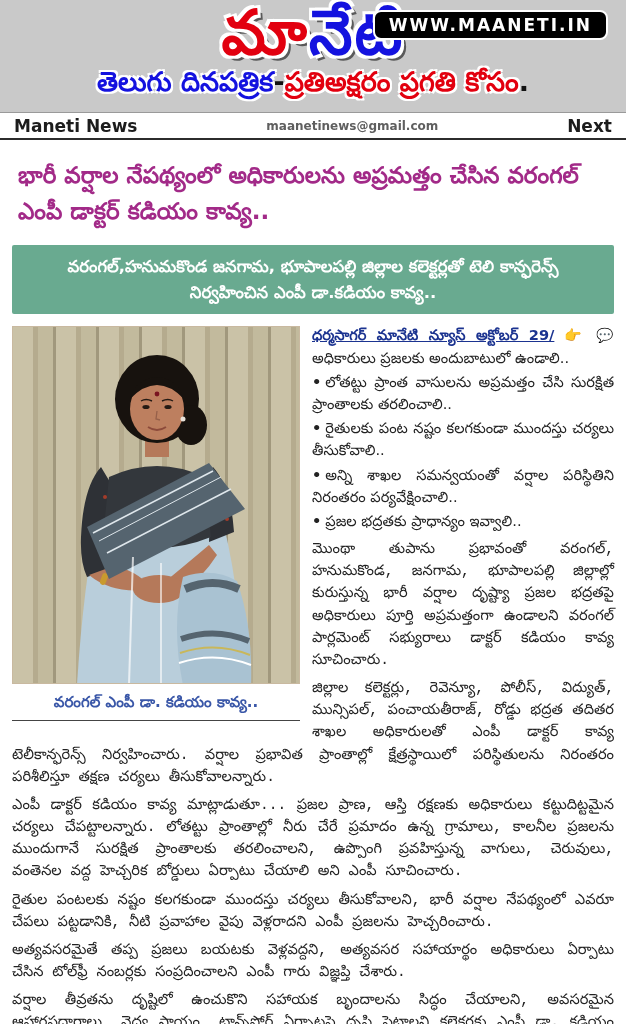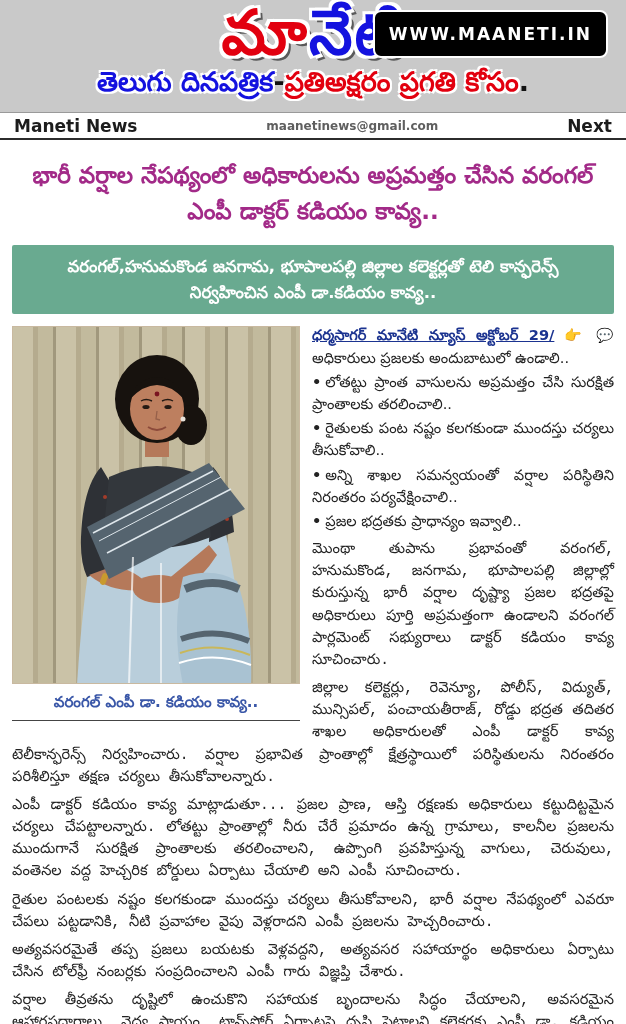--- a/index.html
+++ b/index.html
@@ -37,21 +37,21 @@
   }
   .url-badge {
     position: absolute;
     top: 10px;
     right: 18px;
     background: #000;
     color: #fff;
     font-weight: bold;
     font-size: 17px;
     letter-spacing: 2px;
-    padding: 12px 14px;
+    padding: 3px 14px;
     border-radius: 8px;
     border: 2px solid #fff;
     cursor: pointer;
   }
   .tagline-line {
     font-weight: bold;
     font-size: 27px;
     line-height: 1;
     margin-top: 4px;
     white-space: nowrap;
@@ -91,21 +91,20 @@
   }
 
   
   .content { padding: 10px 12px 14px 12px; }
 
   .article-title {
     color: #a22a88;
     font-weight: bold;
     font-size: 23px;
     line-height: 1.55;
-    text-align: center;
     margin: 8px 6px 16px 6px;
   }
 
   .subtitle-box {
     background: #69aa90;
     color: #ffffff;
     font-weight: bold;
     font-size: 16.5px;
     line-height: 1.55;
     text-align: center;

